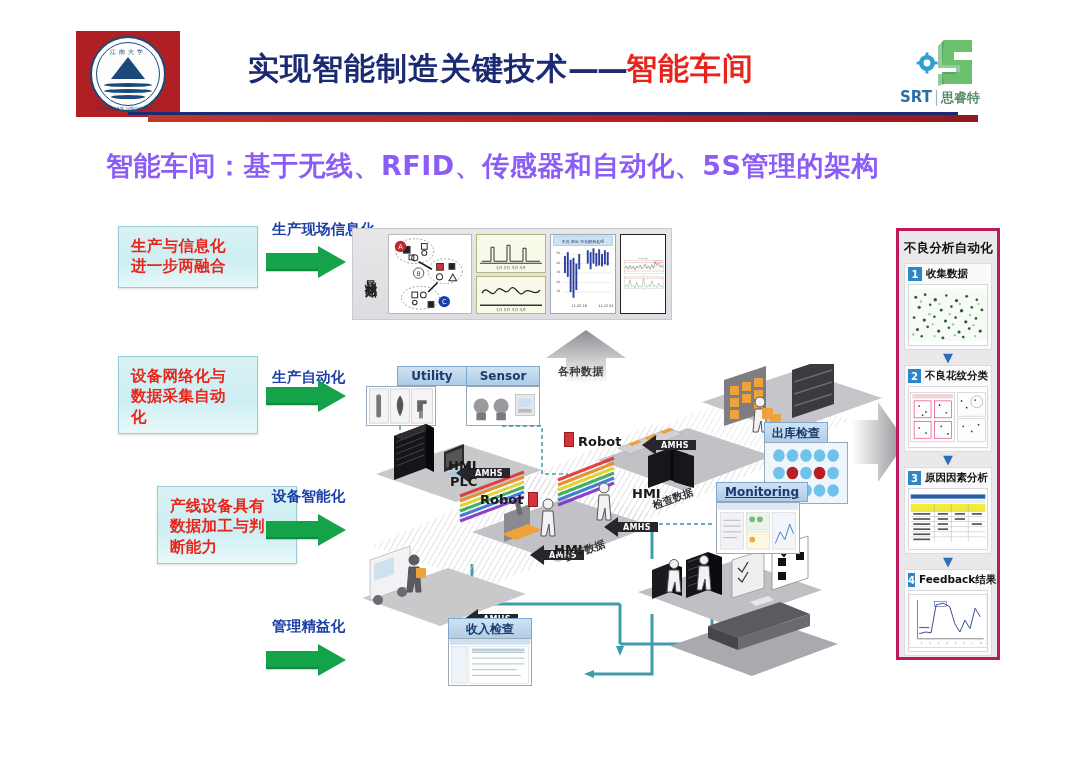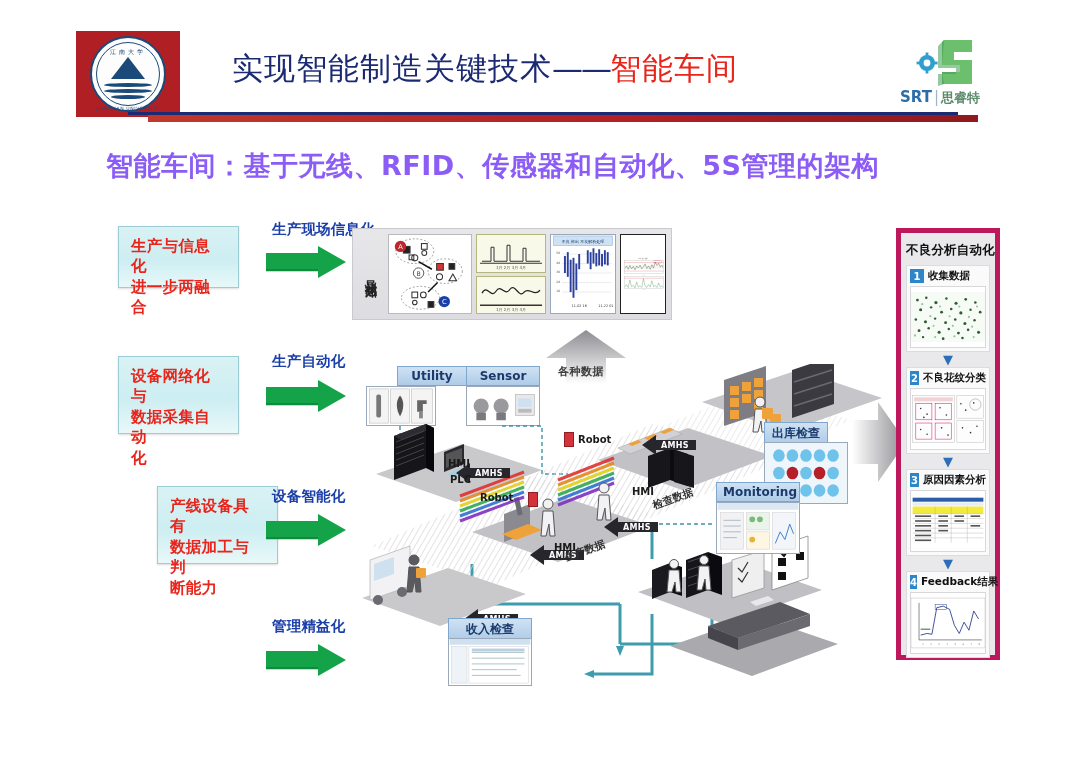--- a/index.html
+++ b/index.html
@@ -48,22 +48,22 @@
   .seal-topchar {
     position: absolute; top: 1px; left: 0; width: 100%;
     text-align: center; font-size: 6px; color: #1b4a7a; letter-spacing: 3px;
   }
   .seal-arc {
     position: absolute; bottom: -1px; left: 0; width: 100%;
     text-align: center; font-size: 4.6px; color: #1b4a7a; letter-spacing: .6px;
   }
 
   .title-main {
-    position: absolute; left: 232px; top: 48px;
-    font-size: 31px; font-weight: normal; color: #1b2a72;
+    position: absolute; left: 248px; top: 48px;
+    font-size: 31px; font-weight: bold; color: #1b2a72;
     letter-spacing: 1px; white-space: nowrap;
   }
   .title-main .dash { color: #1b2a72; letter-spacing: -2px; }
   .title-main .accent { color: #e8241b; }
 
   .header-rule {
     position: absolute; left: 128px; top: 112px;
     width: 830px; height: 3px; background: #1b2a72;
   }
   .header-bar {
@@ -87,40 +87,40 @@
 
   
   .subtitle {
     position: absolute; left: 106px; top: 148px;
     font-size: 27px; font-weight: bold; color: #8b5cf6;
     letter-spacing: .5px; white-space: nowrap;
   }
 
   
   .lbox {
-    position: absolute; left: 118px; width: 121px;
+    position: absolute; left: 118px; width: 140px;
     background: linear-gradient(180deg, #d9f2f4 0%, #cdeef2 55%, #e8f8f9 100%);
     border: 1px solid #9ccdd6;
     padding: 9px 20px 9px 12px;
     color: #e8241b; font-weight: bold; font-size: 15.5px;
     line-height: 1.32; letter-spacing: .3px;
     box-shadow: 0 1px 2px rgba(0,0,0,.14);
   }
   .lbox.b1 { top: 226px; height: 62px; }
   .lbox.b2 { top: 356px; height: 78px; }
   .lbox.b3 { top: 486px; height: 78px; margin-left: 39px; }
   .lbox.b4 { top: 616px; height: 62px; }
 
   .arrow-label {
     position: absolute; left: 272px;
     font-size: 14.5px; font-weight: bold; color: #1b3fa8;
     white-space: nowrap; letter-spacing: .2px;
   }
   .arrow-label.a1 { top: 220px; }
-  .arrow-label.a2 { top: 352px; }
+  .arrow-label.a2 { top: 368px; }
   .arrow-label.a3 { top: 487px; }
   .arrow-label.a4 { top: 617px; }
 
   .garrow { position: absolute; left: 266px; width: 82px; height: 36px; }
   .garrow.g1 { top: 244px; }
   .garrow.g2 { top: 378px; }
   .garrow.g3 { top: 512px; }
   .garrow.g4 { top: 642px; }
 
   
@@ -170,29 +170,29 @@
     position: absolute; width: 54px; height: 22px;
     display: flex; align-items: center; justify-content: center;
     color: #fff; font-size: 9px; font-weight: bold; letter-spacing: .3px;
   }
 
   .tag-dark {
     position: absolute; font-size: 10.5px; font-weight: bold;
     color: #333; white-space: nowrap;
   }
   .tag-en {
-    position: absolute; font-size: 10px; font-weight: bold;
+    position: absolute; font-size: 13px; font-weight: bold;
     color: #1a1a1a; white-space: nowrap;
   }
 
   
   .rpanel {
     position: absolute; left: 896px; top: 228px;
     width: 104px; height: 432px;
-    background: #e9e9eb; border: 5px solid #be185d;
+    background: #e9e9eb; border: 3px solid #be185d;
     padding: 5px;
   }
   .rpanel-head {
     font-size: 12.5px; font-weight: bold; color: #111;
     text-align: center; padding: 4px 0 6px; letter-spacing: .2px;
     white-space: nowrap;
   }
   .rstep { background: #fafafa; border: 1px solid #dcdce0; padding: 3px; margin-bottom: 2px; }
   .rstep-head { display: flex; align-items: center; gap: 4px; margin-bottom: 3px; }
   .rnum {
@@ -693,21 +693,21 @@
             <ellipse cx="70" cy="49" rx="6" ry="6.5"></ellipse>
         </g>
         <g fill="#b51f28">
           <ellipse cx="28" cy="31" rx="6" ry="6.5"></ellipse>
             <ellipse cx="56" cy="31" rx="6" ry="6.5"></ellipse>
           <ellipse cx="14" cy="49" rx="6" ry="6.5"></ellipse>
         </g>
       </svg>
     </div>
 
-    <div class="blue-cap" style="left:364px; top:268px; width:84px;">Monitoring</div>
+    <div class="blue-cap" style="left:364px; top:268px; width:92px;text-decoration:underline;">Monitoring</div>
     <div class="panel-white" style="left:364px; top:288px; width:84px; height:52px;">
       <svg viewBox="0 0 84 52" width="100%" height="100%">
         <rect x="0" y="0" width="84" height="7" fill="#dbe7f3"></rect>
         <rect x="3" y="10" width="24" height="38" fill="#f2f2f4" stroke="#ccc" stroke-width=".5"></rect>
         <rect x="30" y="10" width="24" height="18" fill="#eaf4ea" stroke="#ccc" stroke-width=".5"></rect>
         <rect x="30" y="30" width="24" height="18" fill="#fdf6e3" stroke="#ccc" stroke-width=".5"></rect>
         <rect x="57" y="10" width="24" height="38" fill="#f2f6fb" stroke="#ccc" stroke-width=".5"></rect>
         <g fill="#79b979">
           <circle cx="36" cy="17" r="3"></circle>
             <circle cx="44" cy="17" r="3"></circle>

